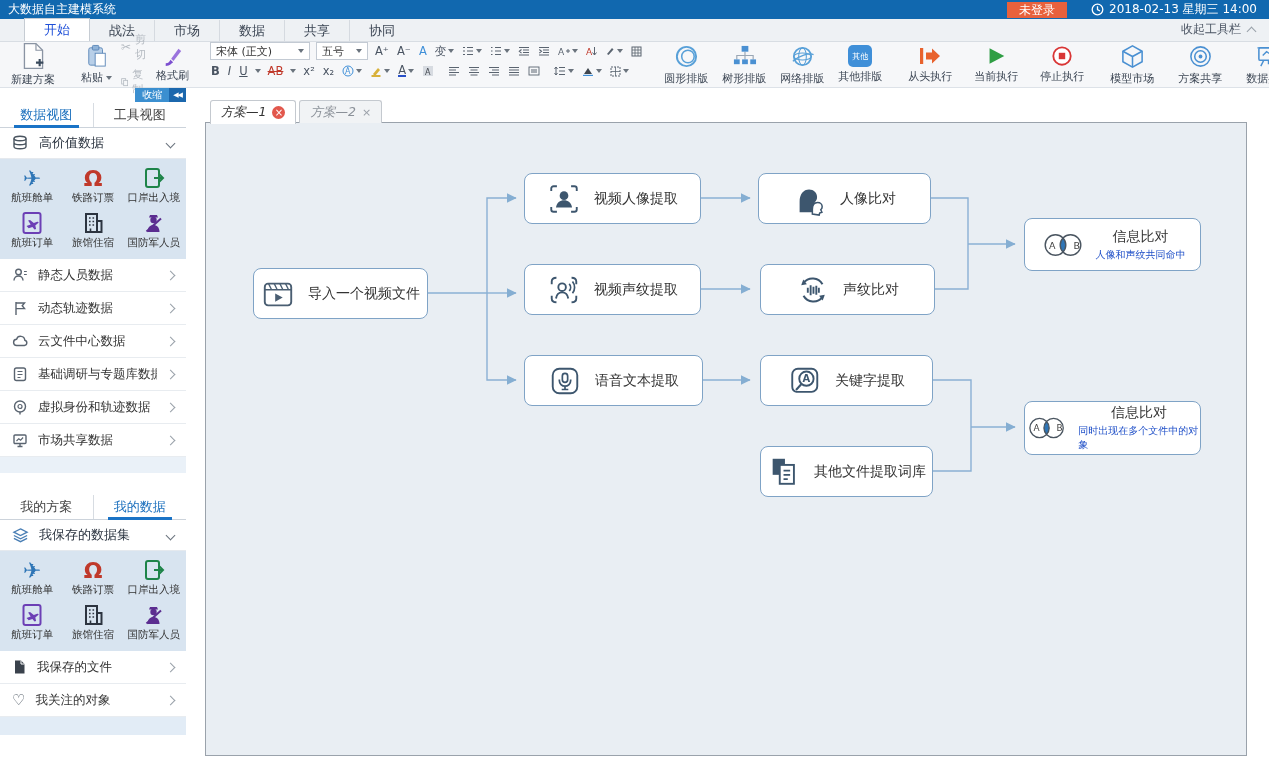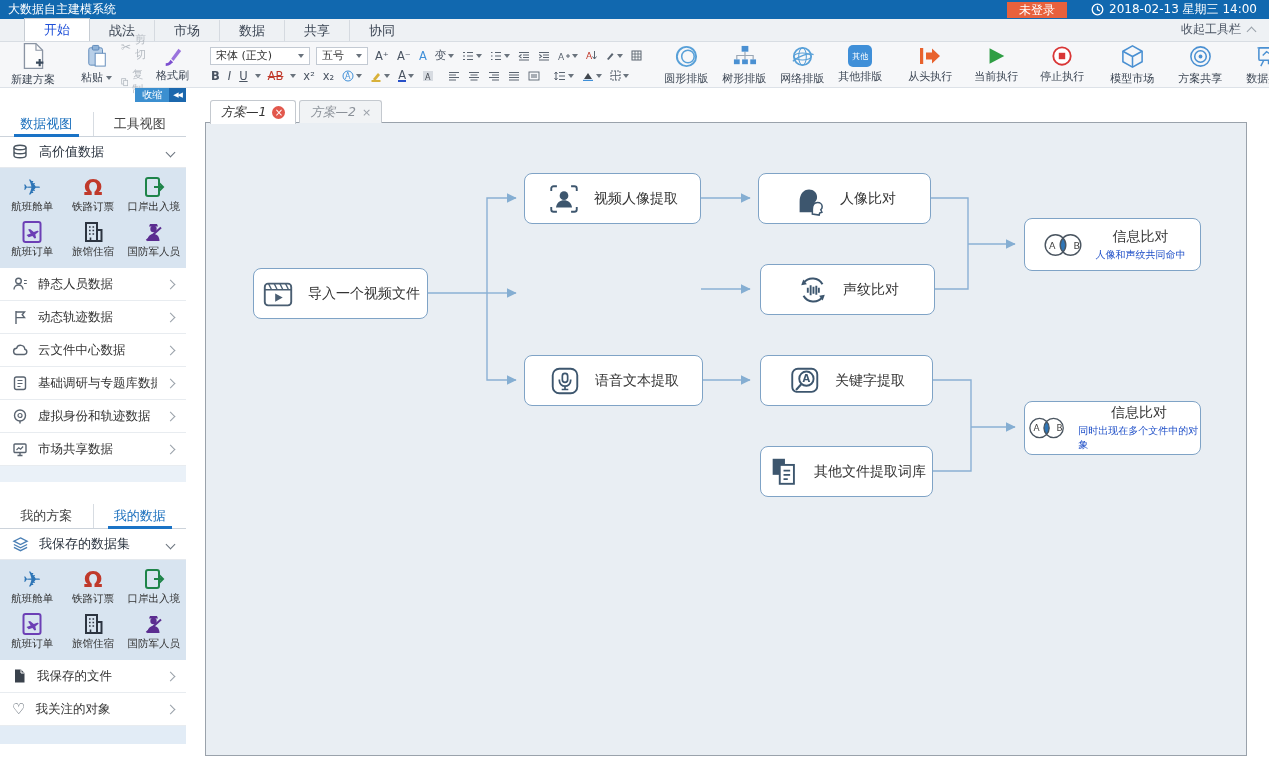--- a/index.html
+++ b/index.html
@@ -31,35 +31,35 @@
           border-bottom:1px solid #dde2e8;box-sizing:border-box;display:flex;align-items:stretch;}
   .rsep{width:1px;background:#dce1e7;margin:5px 2px;}
   .rgroup{display:flex;align-items:center;padding:0 6px;gap:4px;}
   .rbtn{display:flex;flex-direction:column;align-items:center;justify-content:center;gap:2px;
         font-size:11px;color:#3c4654;padding:1px 5px;}
   .rbtn .lbl{display:flex;align-items:center;gap:3px;white-space:nowrap}
   .cutcopy{display:flex;flex-direction:column;justify-content:center;gap:5px;}
   .mini{display:flex;align-items:center;gap:4px;font-size:11px;color:#b4bac1;}
   .mini .g{font-size:12px;color:#b4bac1}
   .caret{display:inline-block;width:0;height:0;border-left:3px solid transparent;border-right:3px solid transparent;border-top:4px solid #6a737d;}
-  .fontgrp{display:flex;flex-direction:column;justify-content:center;gap:4px;padding:0 6px;}
+  .fontgrp{display:flex;flex-direction:column;justify-content:flex-start;gap:4px;padding:0 6px;}
   .frow{display:flex;align-items:center;gap:6px;font-size:11px;color:#4a5462;}
   .fsel{border:1px solid #c3cad3;background:#fff;height:16px;display:flex;align-items:center;gap:8px;
         padding:0 5px;font-size:11px;color:#333;white-space:nowrap;}
   .fg{padding:0 1px;font-size:11.5px;color:#4a5462;display:flex;align-items:center;gap:2px;white-space:nowrap}
   .fg b{font-weight:bold}
   .badge-other{width:24px;height:22px;background:#3f8fd8;border-radius:5px;color:#fff;font-size:8px;
                display:flex;align-items:center;justify-content:center;}
   
   .sidebar{position:absolute;left:0;top:88px;width:186px;}
   .collapse-btn{position:absolute;top:0;right:0;height:14px;background:#3b8fd0;color:#fff;font-size:10px;
                 display:flex;align-items:stretch;z-index:3;}
   .collapse-btn .t{padding:0 7px;line-height:14px}
   .collapse-btn .arr{background:#1b67ad;padding:0 4px;font-size:7px;line-height:14px;letter-spacing:-1px}
-  .viewtabs{margin-top:24px;display:flex;border-bottom:1px solid #ccd3db;height:24px;}
+  .viewtabs{margin-top:15px;display:flex;border-bottom:1px solid #ccd3db;height:24px;}
   .vtab{flex:1;text-align:center;font-size:13px;color:#444;line-height:23px;position:relative;}
   .vtab+.vtab{border-left:1px solid #d7dce2}
   .vtab.active{color:#1a6fbd}
   .vtab.active::after{content:"";position:absolute;left:14px;right:14px;bottom:-1px;height:3px;background:#1a73c6;}
   .sec-head{height:30px;display:flex;align-items:center;gap:10px;padding:0 12px;border-bottom:1px solid #e5e9ee;
             font-size:13px;color:#2b3440;background:#fff;}
   .sec-head .sp{flex:1}
   .dgrid{background:#d8e4f0;display:grid;grid-template-columns:1fr 1fr 1fr;padding:4px 2px 6px;}
   .dcell{display:flex;flex-direction:column;align-items:center;justify-content:flex-end;gap:1px;
          font-size:10.5px;color:#333;padding:3px 0;height:39px;}
@@ -635,20 +635,29 @@
   <div class="node" style="left:47px;top:145px;width:175px;height:51px">
     <svg width="34" height="34" viewBox="0 0 36 36">
         <rect x="4" y="7" width="28" height="23" rx="3.5" stroke="#4a5e72" stroke-width="2" fill="none"></rect>
         <path d="M4 13.5 H32" stroke="#4a5e72" stroke-width="1.6"></path>
         <path d="M8 7 l3.2 6.5 M14 7 l3.2 6.5 M20 7 l3.2 6.5 M26 7 l3.2 6.5" stroke="#4a5e72" stroke-width="1.4"></path>
         <path d="M15 17.5 l8 4.3 -8 4.3 z" fill="#4a5e72"></path>
       </svg>
     <span>导入一个视频文件</span>
   </div>
 
+  <div class="node" style="left:318px;top:141px;width:177px;height:51px">
+    <svg width="34" height="34" viewBox="0 0 36 36">
+        <path d="M10 5 c-3 0-5 1-5 4 v3 M5 24 v3 c0 3 2 4 5 4 M26 5 c3 0 5 1 5 4 v3 M31 24 v3 c0 3-2 4-5 4" stroke="#3d566e" stroke-width="2" fill="none"></path>
+        <circle cx="16" cy="15" r="4" stroke="#3d566e" stroke-width="2" fill="none"></circle>
+        <path d="M9.5 27 c.7-4.5 3.5-6.5 6.5-6.5 s5.8 2 6.5 6.5" stroke="#3d566e" stroke-width="2" fill="none"></path>
+        <path d="M23.5 11.5 a5.5 5.5 0 0 1 0 7.5 M27 9 a10 10 0 0 1 0 12.5" stroke="#3d566e" stroke-width="1.8" fill="none"></path>
+      </svg>
+    <span>视频声纹提取</span>
+  </div>
 
   <div class="node" style="left:318px;top:232px;width:179px;height:51px">
     <svg width="34" height="34" viewBox="0 0 36 36">
         <rect x="5" y="5" width="26" height="26" rx="7" stroke="#3d566e" stroke-width="2" fill="none"></rect>
         <rect x="15.2" y="10" width="5.6" height="9.5" rx="2.8" stroke="#3d566e" stroke-width="1.8" fill="none"></rect>
         <path d="M12 16.5 v1 a6 6 0 0 0 12 0 v-1 M18 23.5 V27 M14.5 27 h7" stroke="#3d566e" stroke-width="1.8" fill="none"></path>
       </svg>
     <span>语音文本提取</span>
   </div>
 

